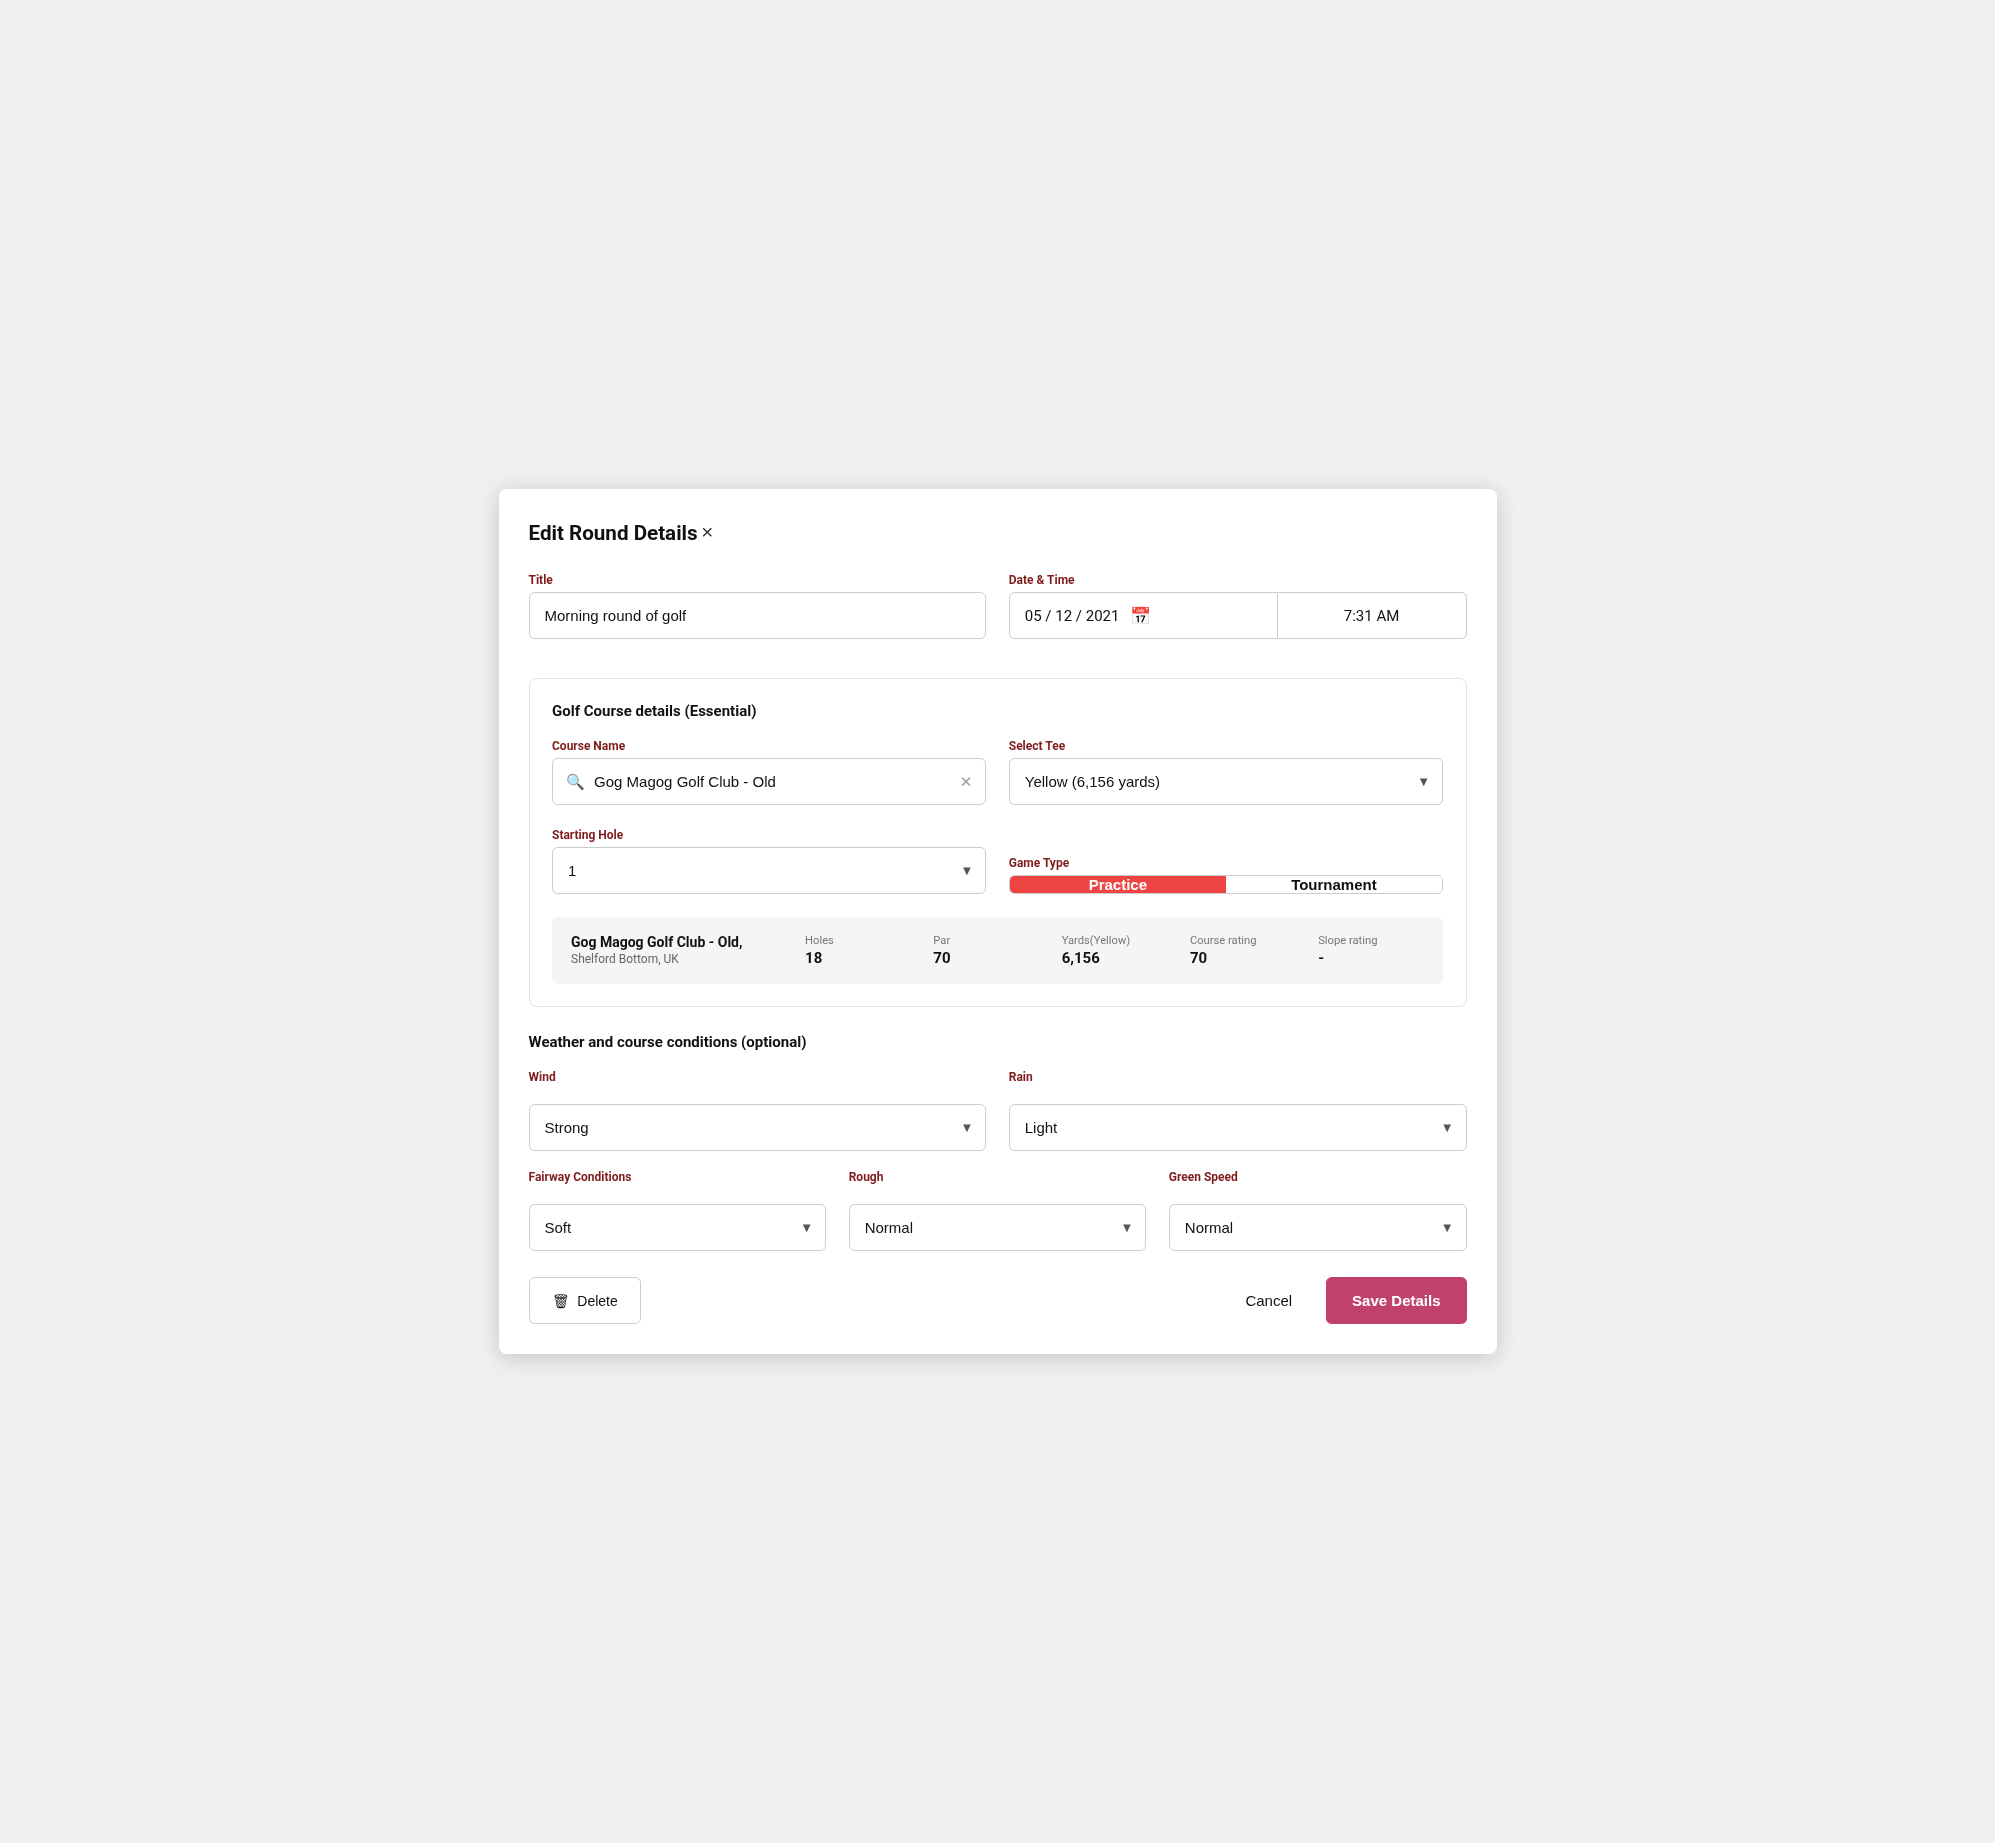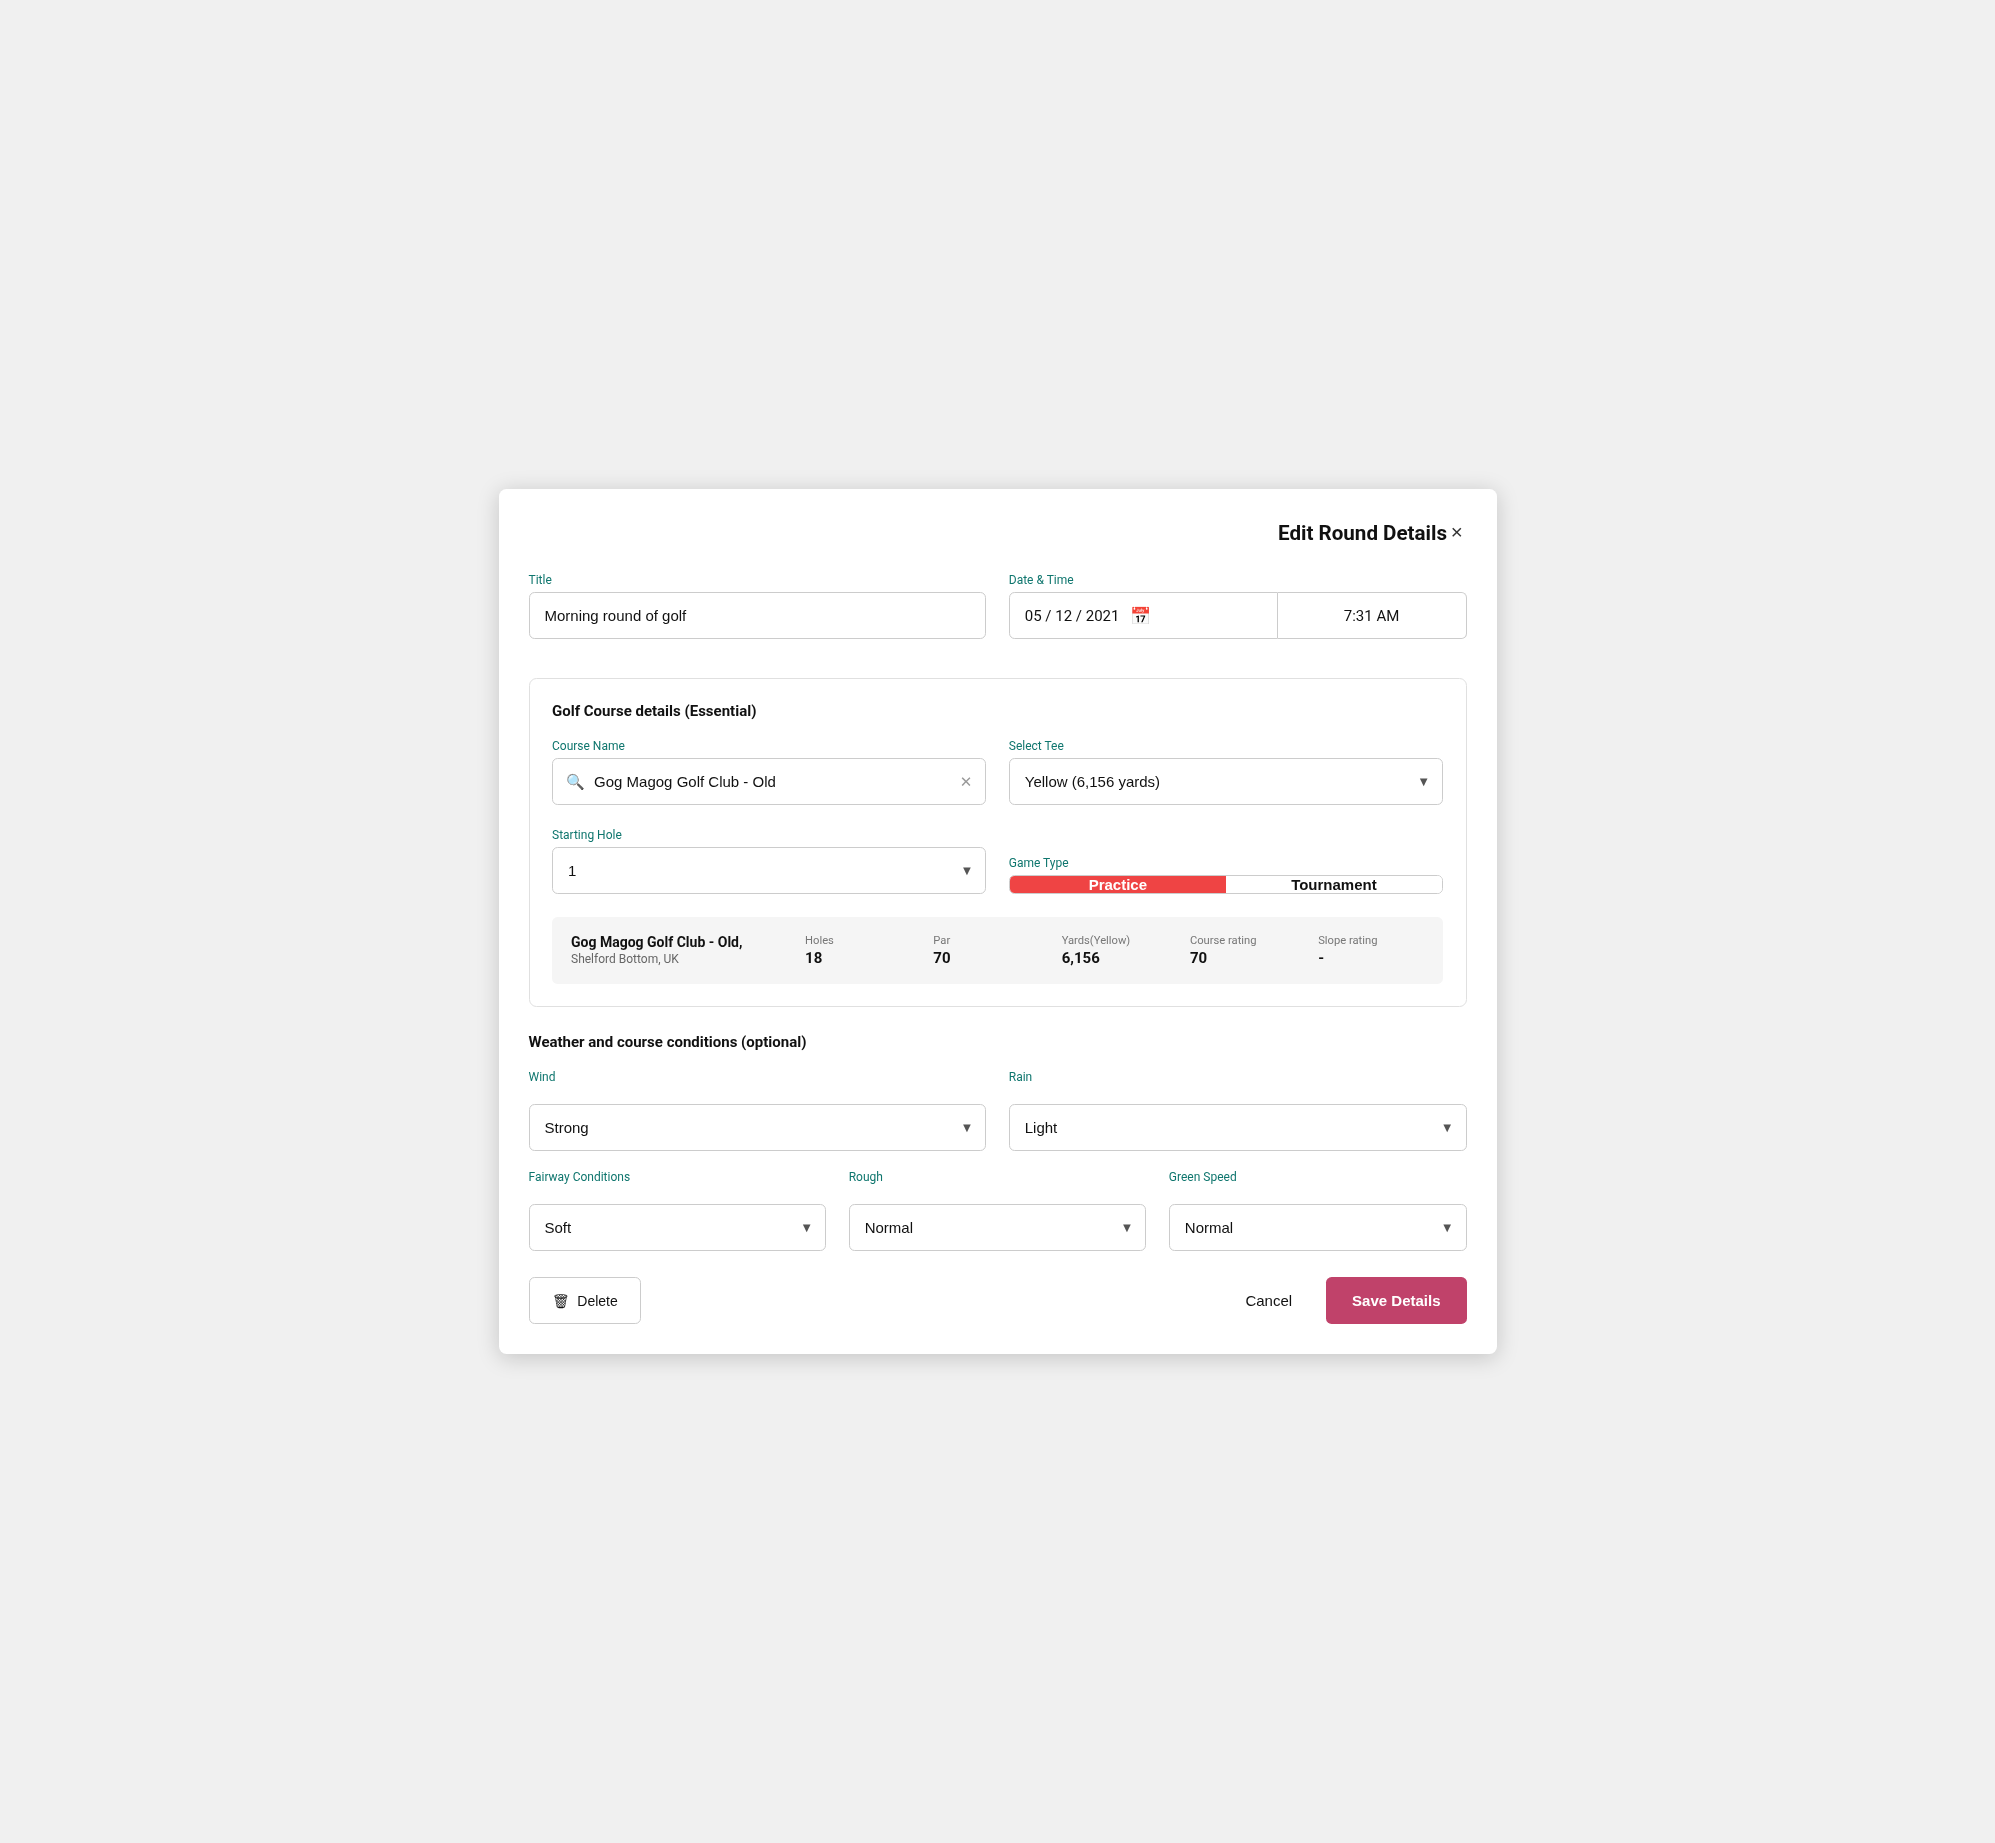--- a/index.html
+++ b/index.html
@@ -16,24 +16,23 @@
       background: #fff;
       border-radius: 7.5px;
       width: 998px;
       max-width: 100%;
       padding: 30px;
       box-shadow: 0 3.7px 22.5px rgba(0,0,0,0.18);
       position: relative;
     }
     .modal-header {
       display: flex;
-      justify-content: flex-end;
+      justify-content: flex-start;
       align-items: center;
       margin-bottom: 26px;
-      margin-left: 8px;
     }
     .modal-title {
       font-size: 20.6px;
       font-weight: 700;
       color: #111;
     }
     .close-btn {
       background: none;
       border: none;
       cursor: pointer;
@@ -49,22 +48,22 @@
       align-items: flex-end;
     }
     .form-group {
       display: flex;
       flex-direction: column;
       gap: 5.6px;
     }
     .form-group.flex-1 { flex: 1; }
     .form-label {
       font-size: 12px;
-      color: #0f766e;
-      font-weight: 400;
+      color: #7f1d1d;
+      font-weight: 700;
     }
     .form-input {
       border: 1.4px solid #ccc;
       border-radius: 5.6px;
       padding: 11.2px 15px;
       font-size: 15px;
       color: #111;
       outline: none;
       background: #fff;
       height: 47px;

